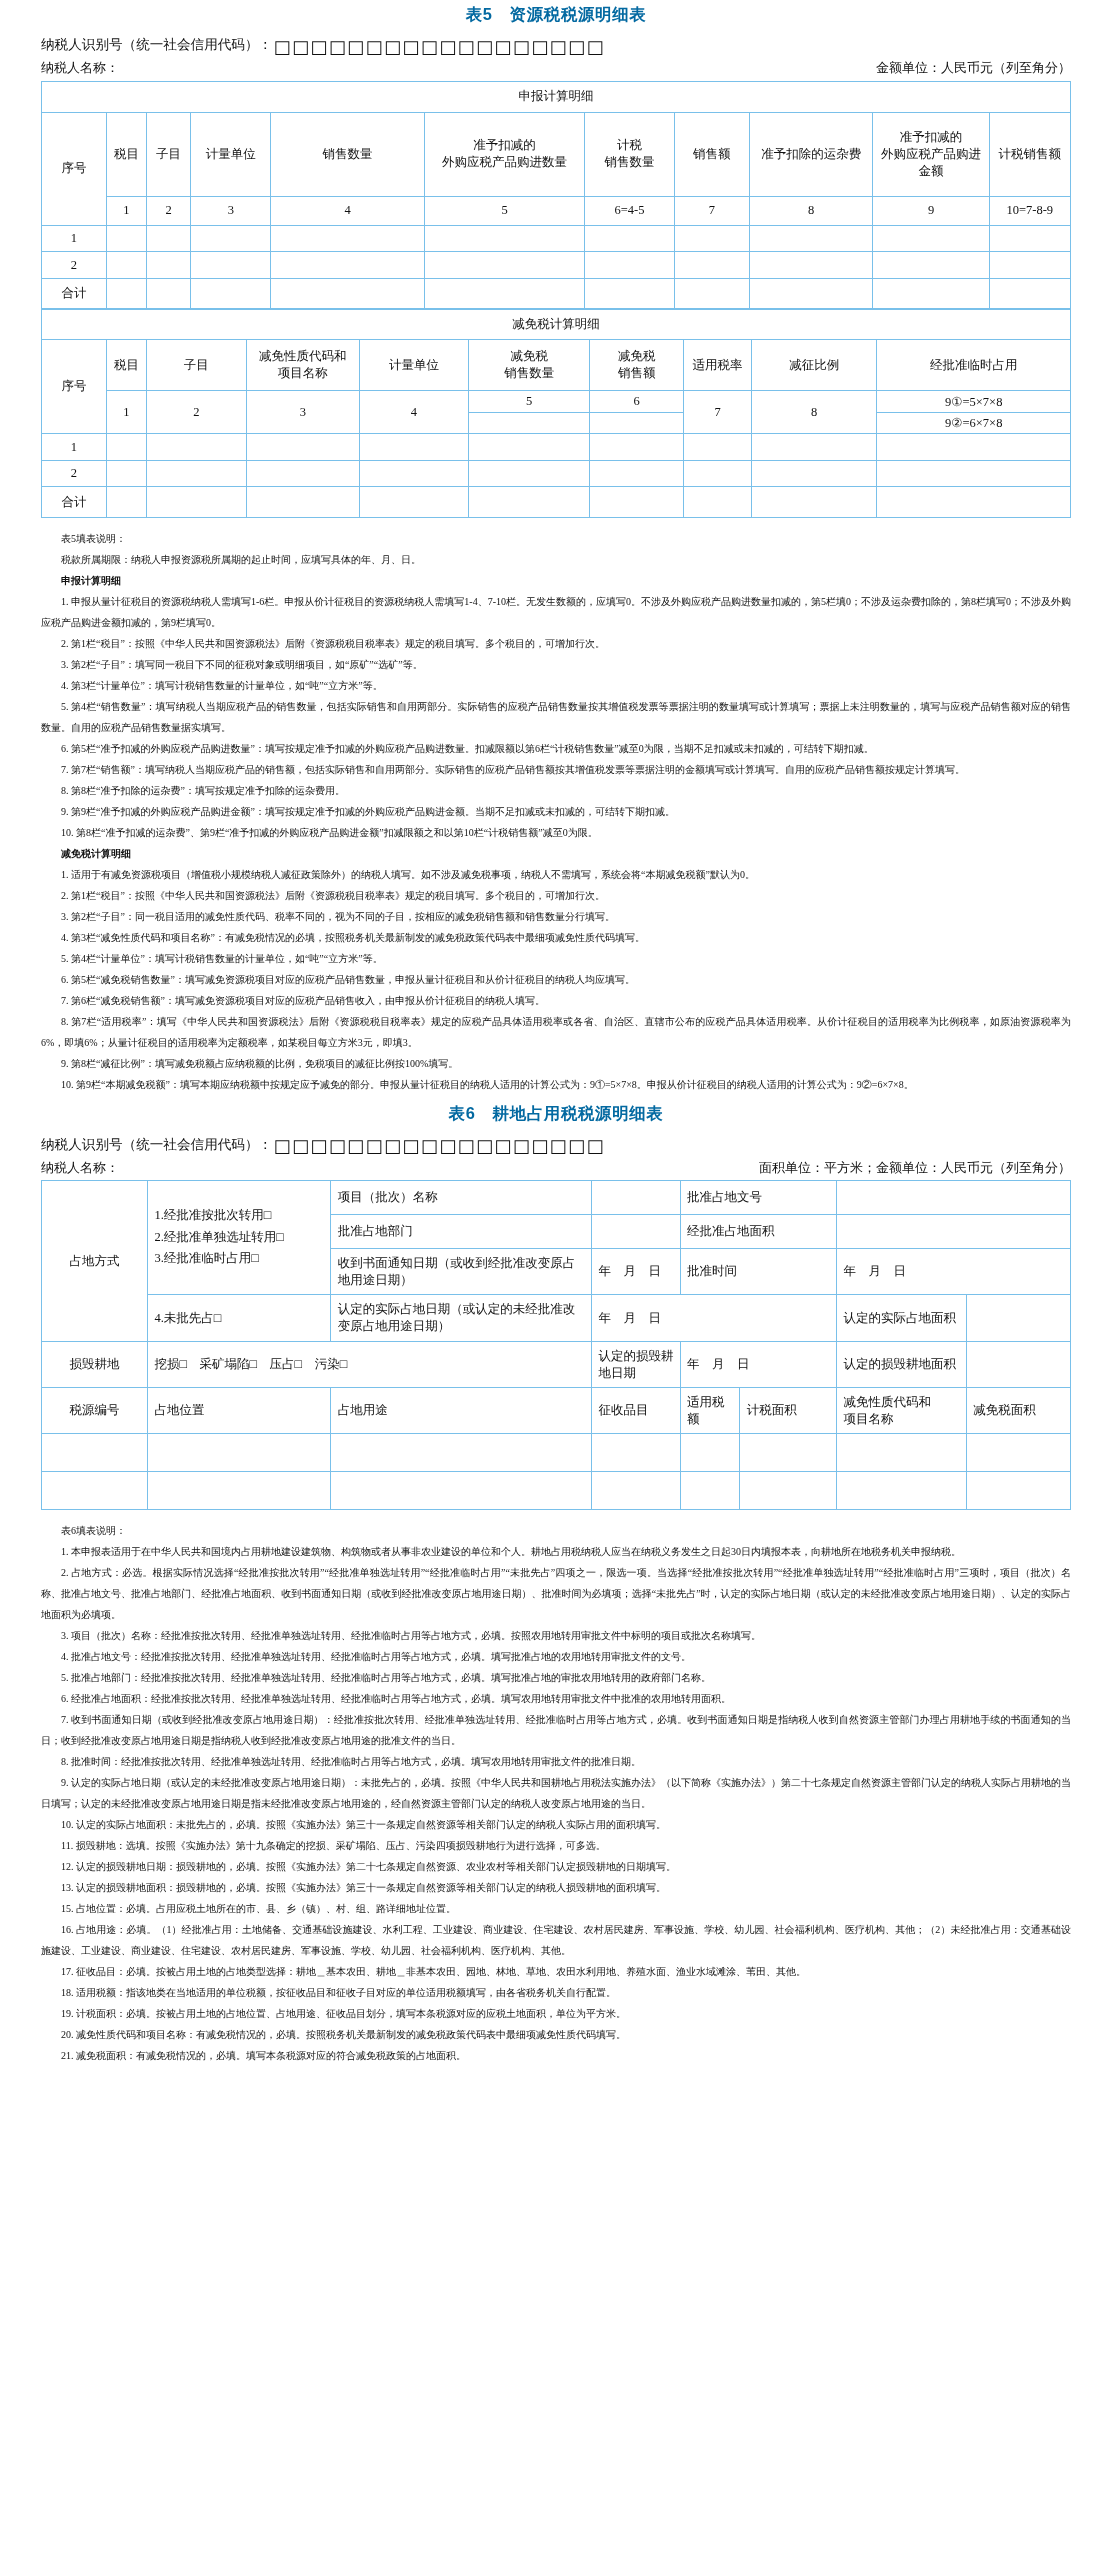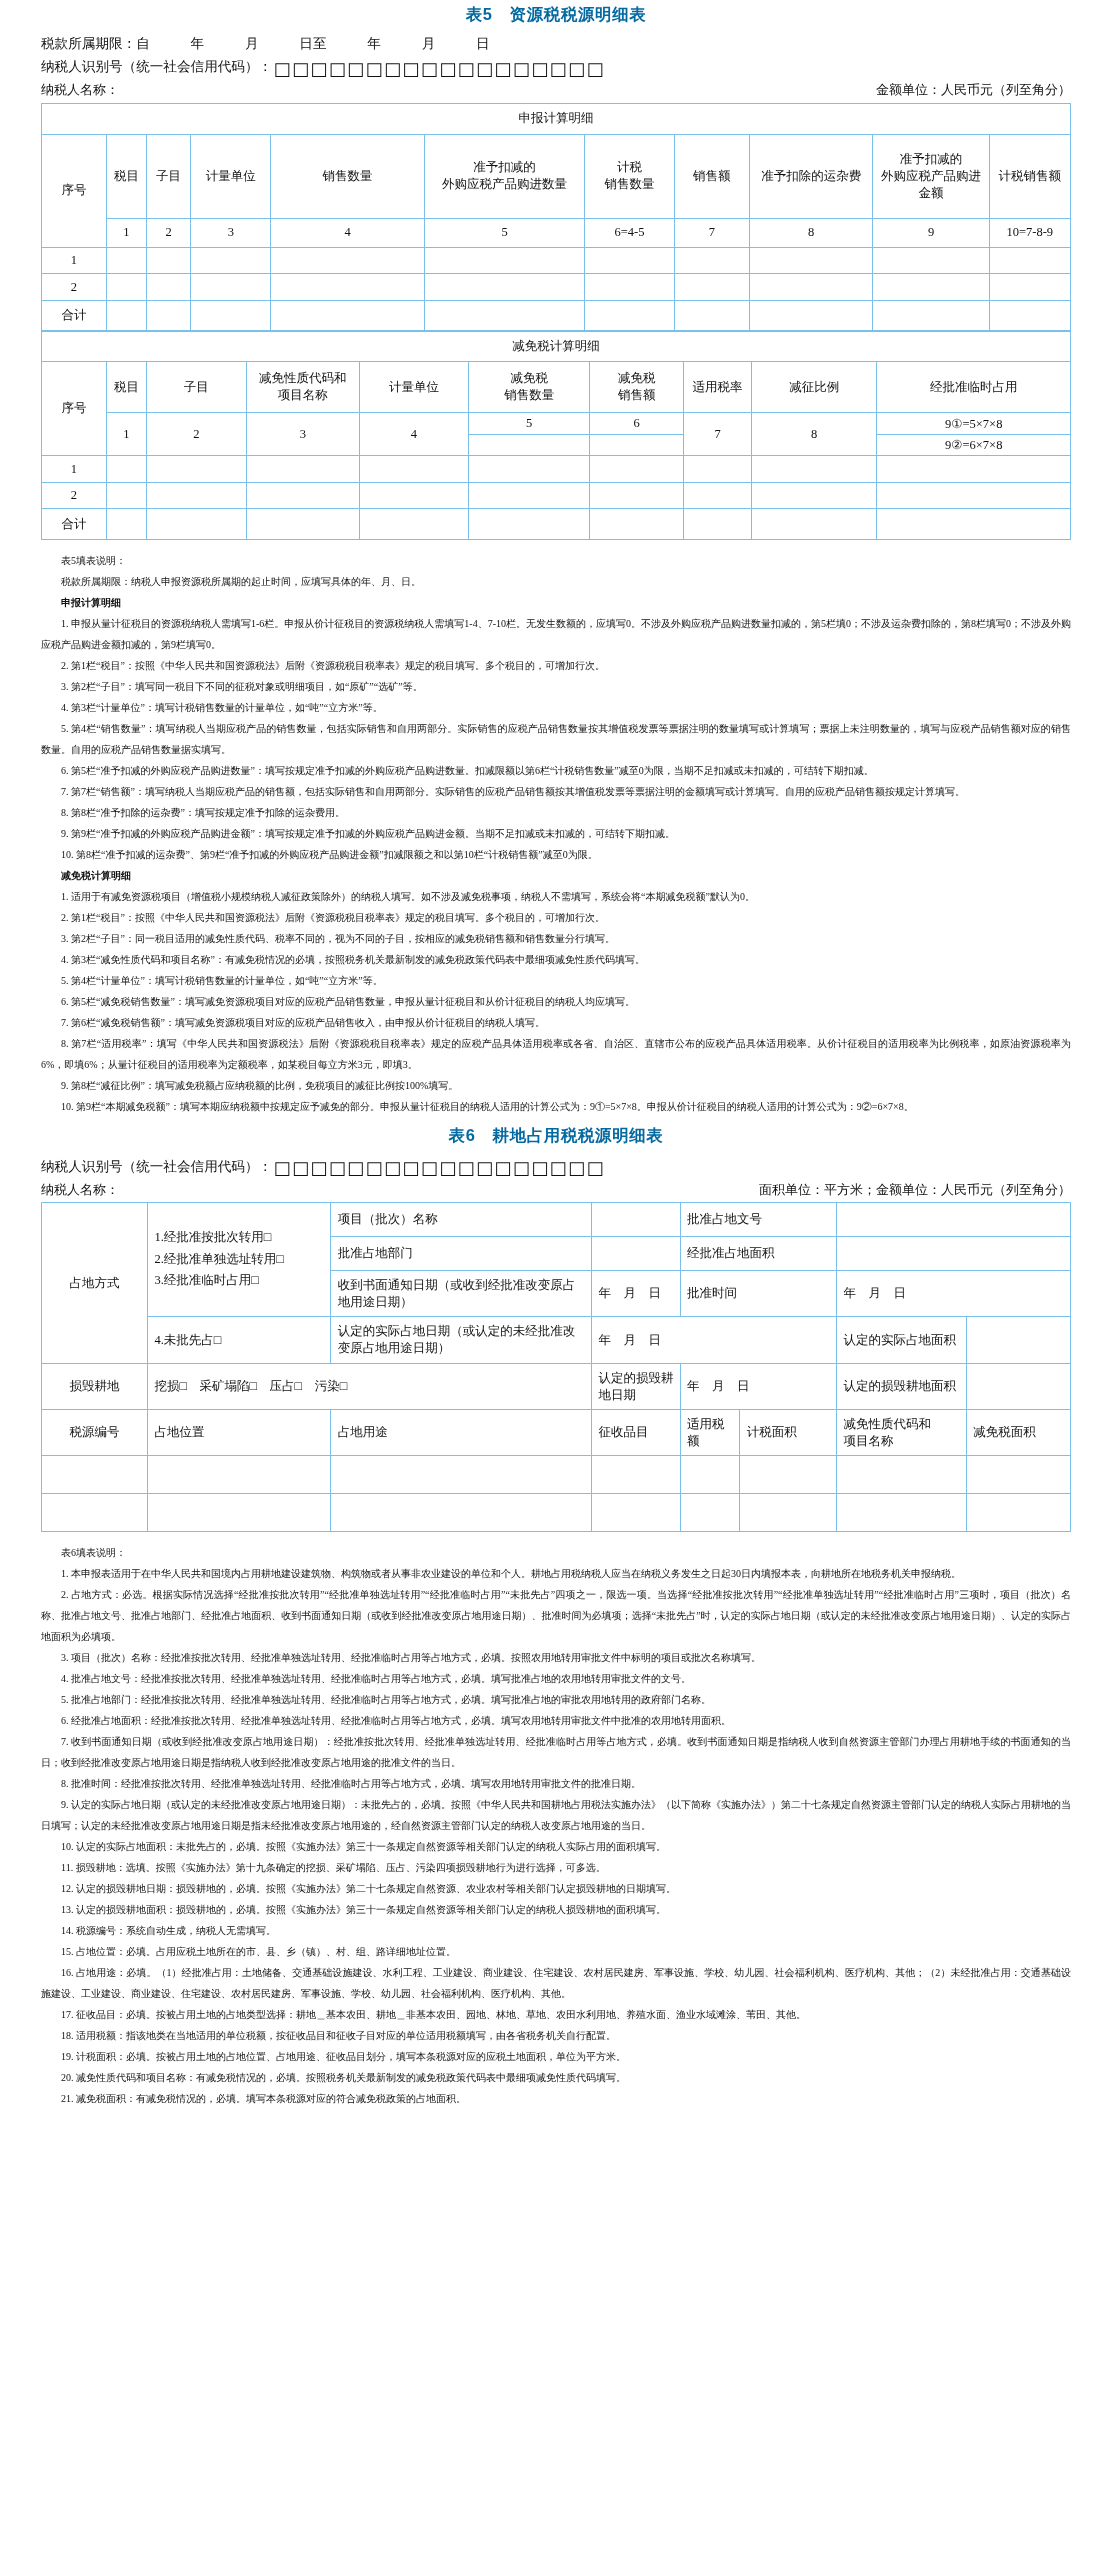--- a/index.html
+++ b/index.html
@@ -47,21 +47,20 @@
   .r7 td{height:38px;}
   .opt{line-height:21.5px;}
 </style>
 </head>
 <body>
 
 <div class="doc">
 
   <h1 class="doc-title">表5　资源税税源明细表</h1>
 
-  <p class="hline">税款所属期限：自　　　年　　　月　　　日至　　　年　　　月　　　日</p>
 
   <div class="idline">
     <span>纳税人识别号（统一社会信用代码）：</span>
     <span class="boxes">□□□□□□□□□□□□□□□□□□</span>
   </div>
 
   <div class="nameline">
     <span>纳税人名称：</span>
     <span>金额单位：人民币元（列至角分）</span>
   </div>
@@ -380,21 +379,20 @@
         <p>4. 批准占地文号：经批准按批次转用、经批准单独选址转用、经批准临时占用等占地方式，必填。填写批准占地的农用地转用审批文件的文号。</p>
         <p>5. 批准占地部门：经批准按批次转用、经批准单独选址转用、经批准临时占用等占地方式，必填。填写批准占地的审批农用地转用的政府部门名称。</p>
         <p>6. 经批准占地面积：经批准按批次转用、经批准单独选址转用、经批准临时占用等占地方式，必填。填写农用地转用审批文件中批准的农用地转用面积。</p>
         <p>7. 收到书面通知日期（或收到经批准改变原占地用途日期）：经批准按批次转用、经批准单独选址转用、经批准临时占用等占地方式，必填。收到书面通知日期是指纳税人收到自然资源主管部门办理占用耕地手续的书面通知的当日；收到经批准改变原占地用途日期是指纳税人收到经批准改变原占地用途的批准文件的当日。</p>
         <p>8. 批准时间：经批准按批次转用、经批准单独选址转用、经批准临时占用等占地方式，必填。填写农用地转用审批文件的批准日期。</p>
         <p>9. 认定的实际占地日期（或认定的未经批准改变原占地用途日期）：未批先占的，必填。按照《中华人民共和国耕地占用税法实施办法》（以下简称《实施办法》）第二十七条规定自然资源主管部门认定的纳税人实际占用耕地的当日填写；认定的未经批准改变原占地用途日期是指未经批准改变原占地用途的，经自然资源主管部门认定的纳税人改变原占地用途的当日。</p>
         <p>10. 认定的实际占地面积：未批先占的，必填。按照《实施办法》第三十一条规定自然资源等相关部门认定的纳税人实际占用的面积填写。</p>
         <p>11. 损毁耕地：选填。按照《实施办法》第十九条确定的挖损、采矿塌陷、压占、污染四项损毁耕地行为进行选择，可多选。</p>
         <p>12. 认定的损毁耕地日期：损毁耕地的，必填。按照《实施办法》第二十七条规定自然资源、农业农村等相关部门认定损毁耕地的日期填写。</p>
         <p>13. 认定的损毁耕地面积：损毁耕地的，必填。按照《实施办法》第三十一条规定自然资源等相关部门认定的纳税人损毁耕地的面积填写。</p>
-        <p>14. 税源编号：系统自动生成，纳税人无需填写。</p>
         <p>15. 占地位置：必填。占用应税土地所在的市、县、乡（镇）、村、组、路详细地址位置。</p>
         <p>16. 占地用途：必填。（1）经批准占用：土地储备、交通基础设施建设、水利工程、工业建设、商业建设、住宅建设、农村居民建房、军事设施、学校、幼儿园、社会福利机构、医疗机构、其他；（2）未经批准占用：交通基础设施建设、工业建设、商业建设、住宅建设、农村居民建房、军事设施、学校、幼儿园、社会福利机构、医疗机构、其他。</p>
         <p>17. 征收品目：必填。按被占用土地的占地类型选择：耕地＿基本农田、耕地＿非基本农田、园地、林地、草地、农田水利用地、养殖水面、渔业水域滩涂、苇田、其他。</p>
         <p>18. 适用税额：指该地类在当地适用的单位税额，按征收品目和征收子目对应的单位适用税额填写，由各省税务机关自行配置。</p>
         <p>19. 计税面积：必填。按被占用土地的占地位置、占地用途、征收品目划分，填写本条税源对应的应税土地面积，单位为平方米。</p>
         <p>20. 减免性质代码和项目名称：有减免税情况的，必填。按照税务机关最新制发的减免税政策代码表中最细项减免性质代码填写。</p>
         <p>21. 减免税面积：有减免税情况的，必填。填写本条税源对应的符合减免税政策的占地面积。</p>
       </div>
   </div>
 

